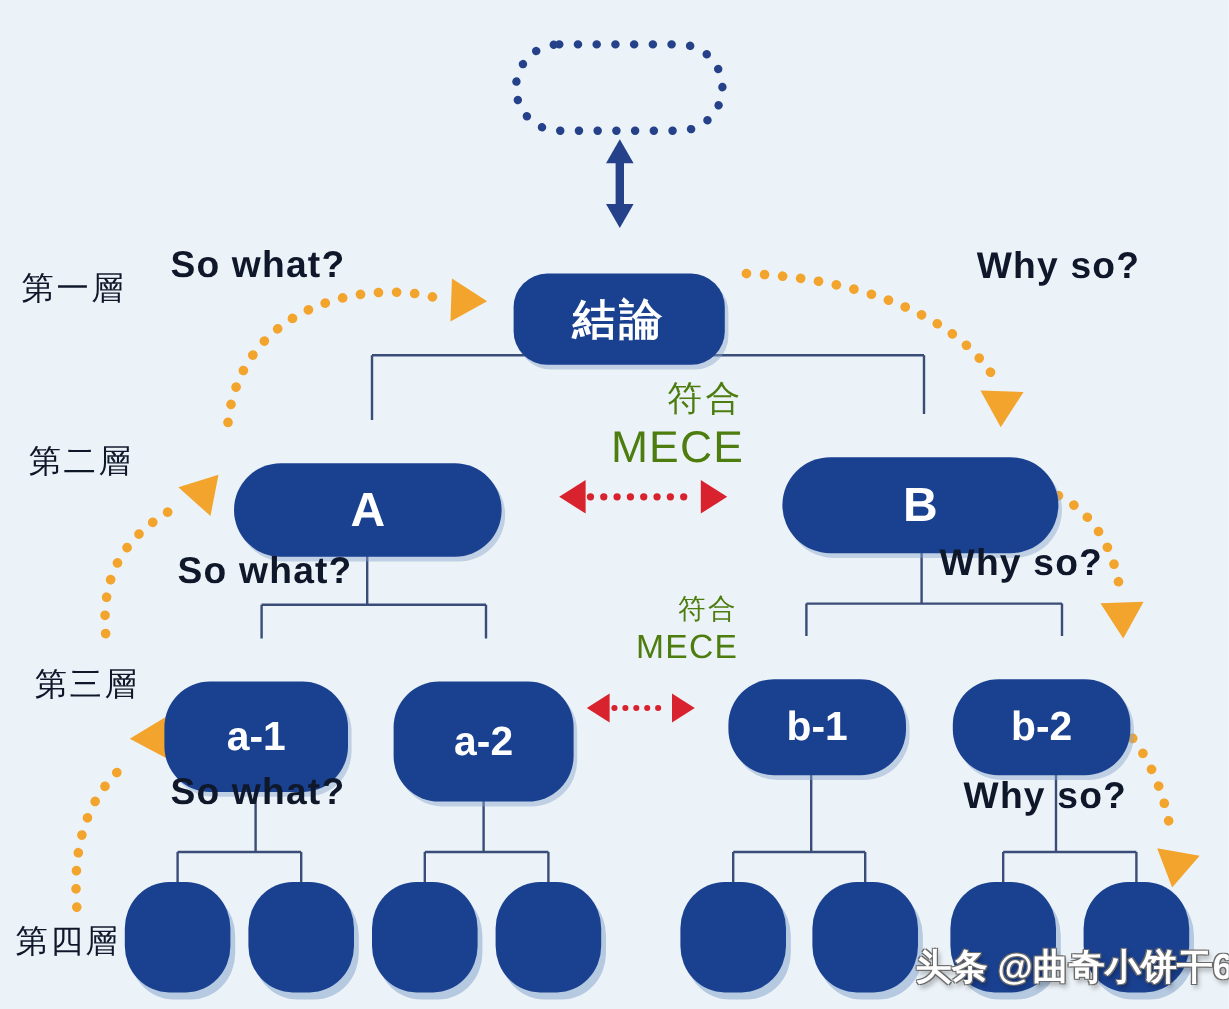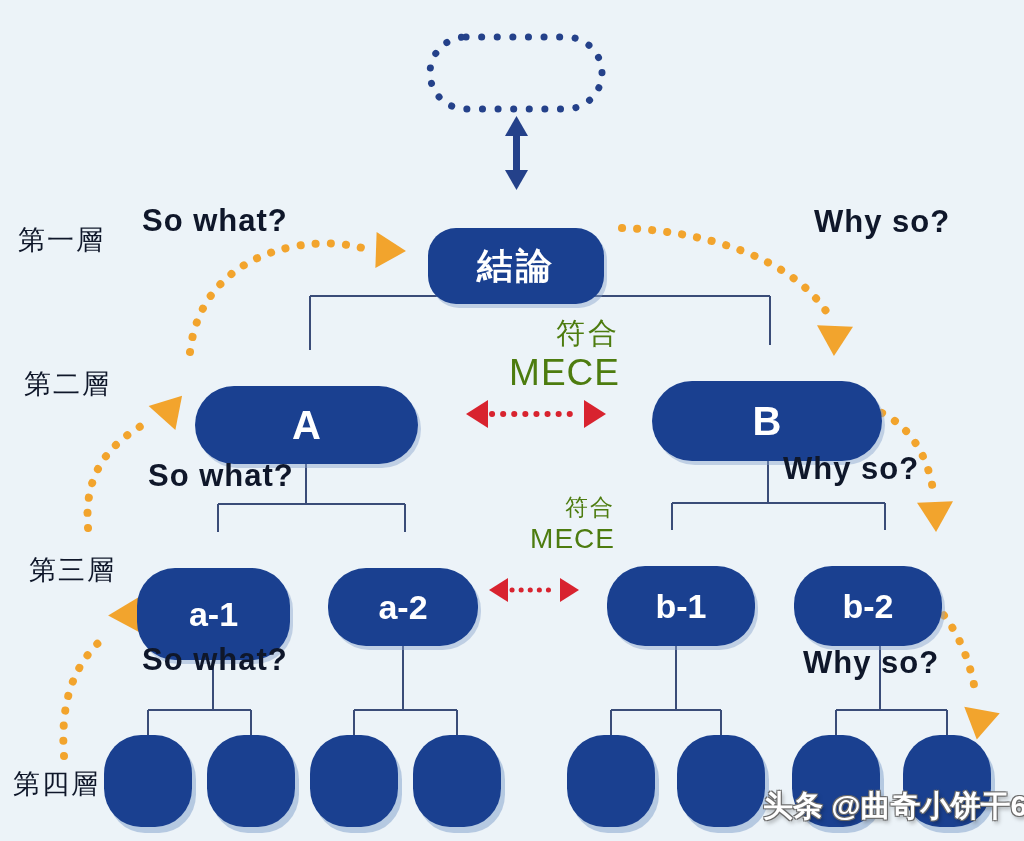--- a/index.html
+++ b/index.html
@@ -22,21 +22,21 @@
   }
   .problem-label{
     position:absolute;left:426px;top:34px;width:180px;height:76px;
     display:flex;align-items:center;justify-content:center;
     color:#1a4090;font-size:40px;font-weight:bold;letter-spacing:4px;
   }
   .conclusion{left:428px;top:192px;width:176px;height:76px;border-radius:28px;font-size:36px;letter-spacing:3px;}
   .node-a{left:195px;top:350px;width:223px;height:78px;border-radius:39px;font-size:40px;}
   .node-b{left:652px;top:345px;width:230px;height:80px;border-radius:40px;font-size:40px;}
   .node-a1{left:137px;top:532px;width:153px;height:92px;border-radius:38px;font-size:34px;}
-  .node-a2{left:328px;top:532px;width:150px;height:78px;border-radius:38px;font-size:34px;}
+  .node-a2{left:328px;top:532px;width:150px;height:100px;border-radius:38px;font-size:34px;}
   .node-b1{left:607px;top:530px;width:148px;height:80px;border-radius:38px;font-size:34px;}
   .node-b2{left:794px;top:530px;width:148px;height:80px;border-radius:38px;font-size:34px;}
   .blob{
     position:absolute;top:735px;width:88px;height:92px;
     background:#1a4090;border-radius:42%;
     box-shadow:4px 6px 0 rgba(137,165,205,.55);
   }
   .layer-label{
     position:absolute;
     color:#0f172a;font-size:27px;letter-spacing:2px;

